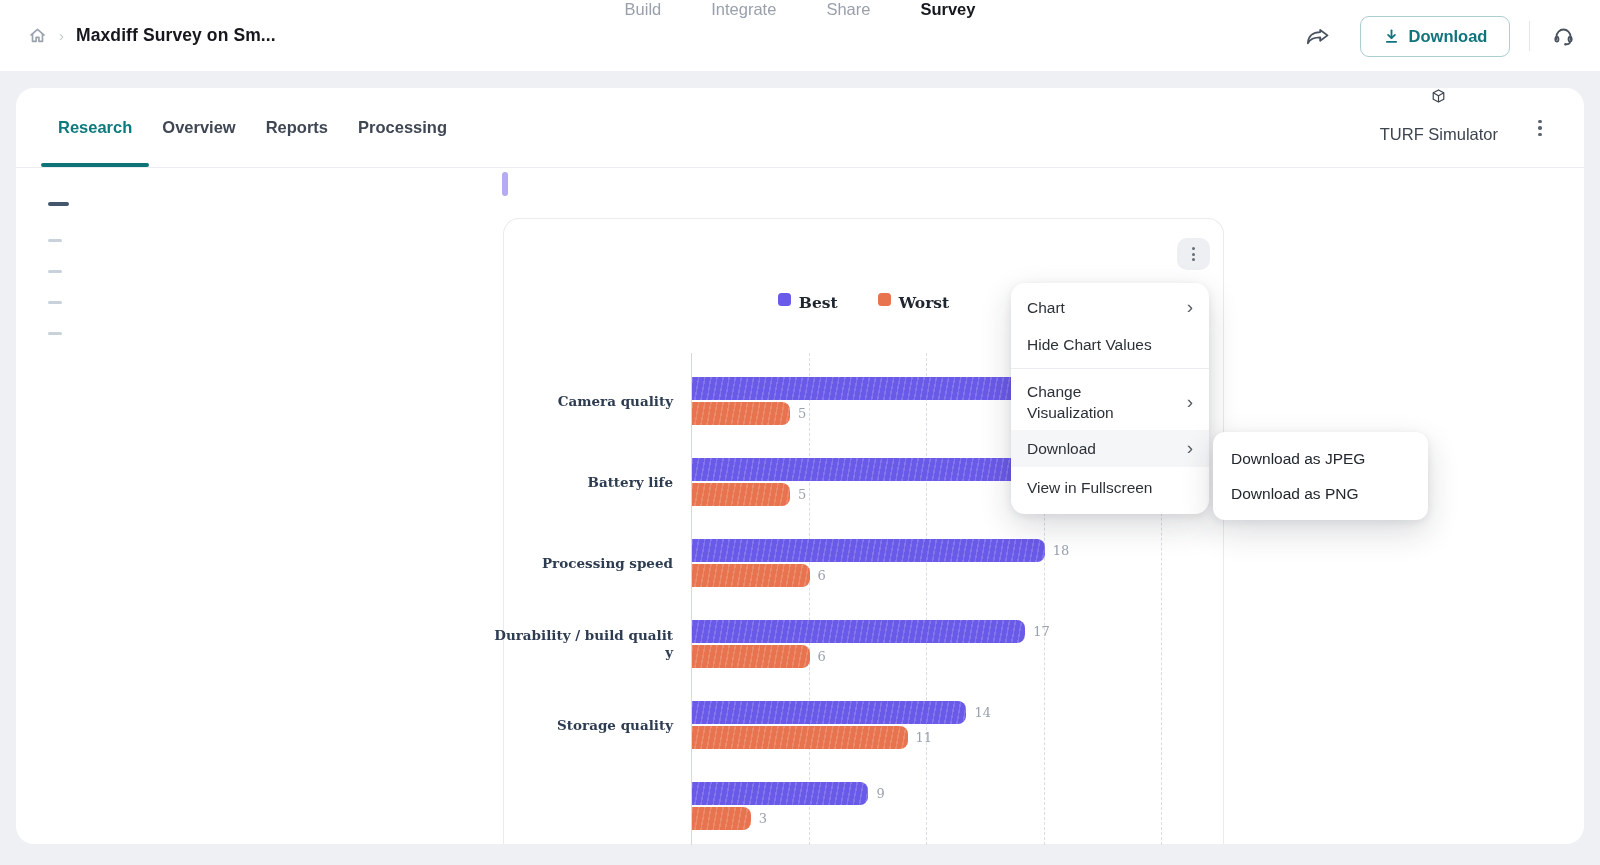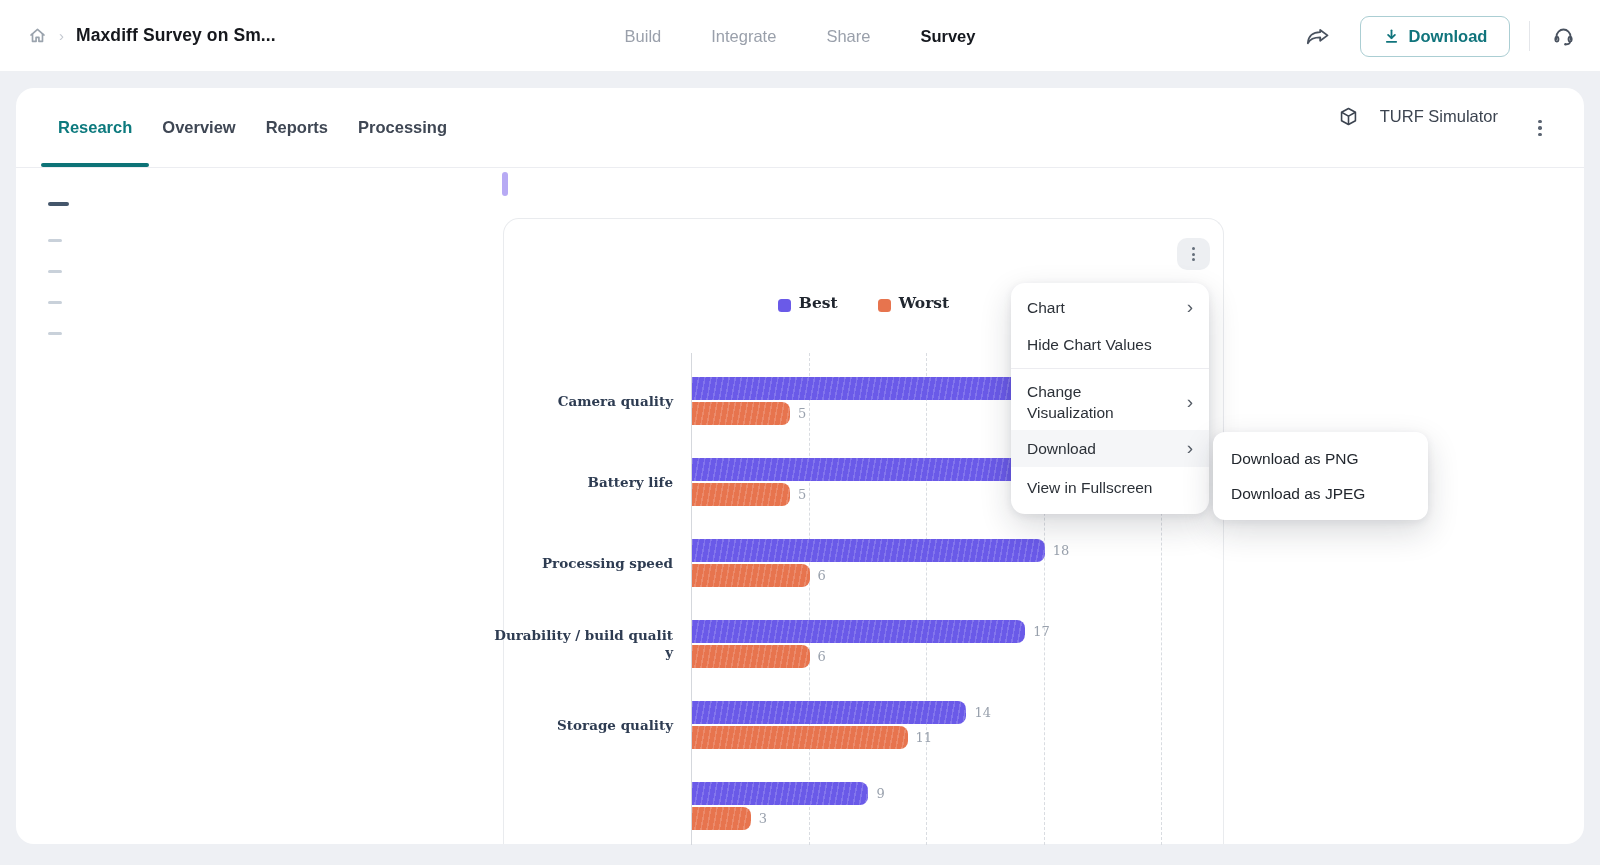--- a/index.html
+++ b/index.html
@@ -14,21 +14,21 @@
   .app-header{
     position:absolute; left:0; top:0; width:1600px; height:72px;
     background:#ffffff; border-bottom:1px solid #eef0f3;
     display:flex; align-items:center;
   }
   .hdr-left{ display:flex; align-items:center; gap:12px; padding-left:28px; }
   .hdr-title{ font-size:17.5px; font-weight:700; color:#16181d; letter-spacing:.1px; }
   .crumb-chev{ color:#c3c8d0; font-size:15px; }
   .hdr-nav{
     position:absolute; left:50%; top:0; transform:translateX(-50%);
-    height:72px; display:flex; align-items:center; gap:50px;
+    height:72px; display:flex; align-items:flex-start; gap:50px;
   }
   .hdr-nav .nav-item{ font-size:16.5px; font-weight:500; color:#9aa0ab; cursor:pointer; }
   .hdr-nav .nav-item.active{ color:#15181e; font-weight:700; }
   .hdr-right{ position:absolute; right:0; top:0; height:72px; display:flex; align-items:center; }
   .icon-btn{ display:flex; align-items:center; justify-content:center; cursor:pointer; }
   .share-fwd{ position:absolute; right:268px; }
   .dl-btn{
     position:absolute; right:90px; width:150px; height:41px;
     border:1.5px solid #abced3; border-radius:9px; background:#fff;
     display:flex; align-items:center; justify-content:center; gap:9px;
@@ -42,21 +42,21 @@
     background:#fff; border-radius:18px;
   }
   .tabs-row{ position:relative; height:80px; border-bottom:1px solid #ecedf1;
     display:flex; align-items:center; padding-left:40px; gap:26px; }
   .tab{ position:relative; height:100%; display:flex; align-items:center;
     font-size:16.5px; font-weight:600; color:#3f4754; cursor:pointer; padding:0 2px; }
   .tab.active{ color:#0d7a7e; }
   .tab.active::after{ content:""; position:absolute; left:-15px; right:-15px; bottom:0;
     height:4px; border-radius:3px; background:#0d7377; }
   .turf{ position:absolute; right:86px; top:0; height:56px; display:flex;
-    align-items:center; gap:21px; font-size:16.5px; font-weight:500; color:#3c4450; cursor:pointer; }
+    align-items:center; gap:21px; font-size:16.5px; font-weight:500; color:#3c4450; cursor:pointer;flex-direction:column; }
   .tabs-kebab{ position:absolute; right:30px; top:24px; width:28px; height:32px;
     display:flex; flex-direction:column; align-items:center; justify-content:center; gap:3px; cursor:pointer; }
   .tabs-kebab i{ width:3.5px; height:3.5px; border-radius:50%; background:#5b6472; }
   
   .dash{ position:absolute; border-radius:2px; }
   .dash.d0{ left:32px; top:114px; width:21px; height:4px; background:#44566b; }
   .dash.dn{ width:14px; height:3px; background:#c9d1da; }
   
   .vthumb{ position:absolute; left:486px; top:84px; width:6px; height:24px;
     border-radius:3px; background:#b7aaf4; cursor:pointer; }
@@ -65,21 +65,21 @@
     position:absolute; left:487px; top:130px; width:721px; height:626px;
     background:#fff; border:1px solid #e9ebee; border-bottom:none;
     border-radius:16px 16px 0 0;
   }
   .card-kebab{ position:absolute; right:13px; top:19px; width:33px; height:32px;
     background:#edeff2; border-radius:10px; display:flex; flex-direction:column;
     align-items:center; justify-content:center; gap:2.5px; cursor:pointer; }
   .card-kebab i{ width:3px; height:3px; border-radius:50%; background:#646e7a; }
   .legend{ position:absolute; left:0; top:74px; width:100%; display:flex;
     justify-content:center; gap:40px; }
-  .legend .lg{ display:flex; align-items:flex-end; gap:8px; cursor:pointer; }
+  .legend .lg{ display:flex; align-items:flex-start; gap:8px; cursor:pointer; }
   .lg .sw{ width:13px; height:13px; border-radius:3.5px; }
   .lg .lt{ font-family:"DejaVu Serif", serif; font-weight:700; font-size:15.5px; color:#20262f; }
   .plot{ position:absolute; left:187px; top:134px; width:524px; height:492px; }
   .axis-line{ position:absolute; left:0; top:0; width:0; height:100%; border-left:1px solid #d5d8dd; }
   .gridline{ position:absolute; top:0; width:0; height:100%; border-left:1px dashed #d9dce1; }
   .bar{ position:absolute; border-radius:0 8px 8px 0;
     background-image:repeating-linear-gradient(100deg, rgba(255,255,255,.17) 0px, rgba(255,255,255,.17) 1.5px, transparent 1.5px, transparent 6px); }
   .cat-label{ position:absolute; width:180px; text-align:right;
     font-family:"DejaVu Serif", serif; font-weight:700; font-size:13.5px; line-height:17px;
     color:#2e3c52; white-space:pre-line; display:flex; align-items:center; justify-content:flex-end; }
@@ -262,15 +262,15 @@
   <div class="ctx-item hl">
     <span class="ctx-label">Download</span>
     <span class="ctx-chev">›</span>
   </div>
   <div class="ctx-item last">
     <span class="ctx-label">View in Fullscreen</span>
   </div>
 </div>
 
 <div class="sub-menu">
+  <div class="sub-item">Download as JPEG</div>
   <div class="sub-item">Download as PNG</div>
-  <div class="sub-item">Download as JPEG</div>
 </div>
 
 </body></html>

